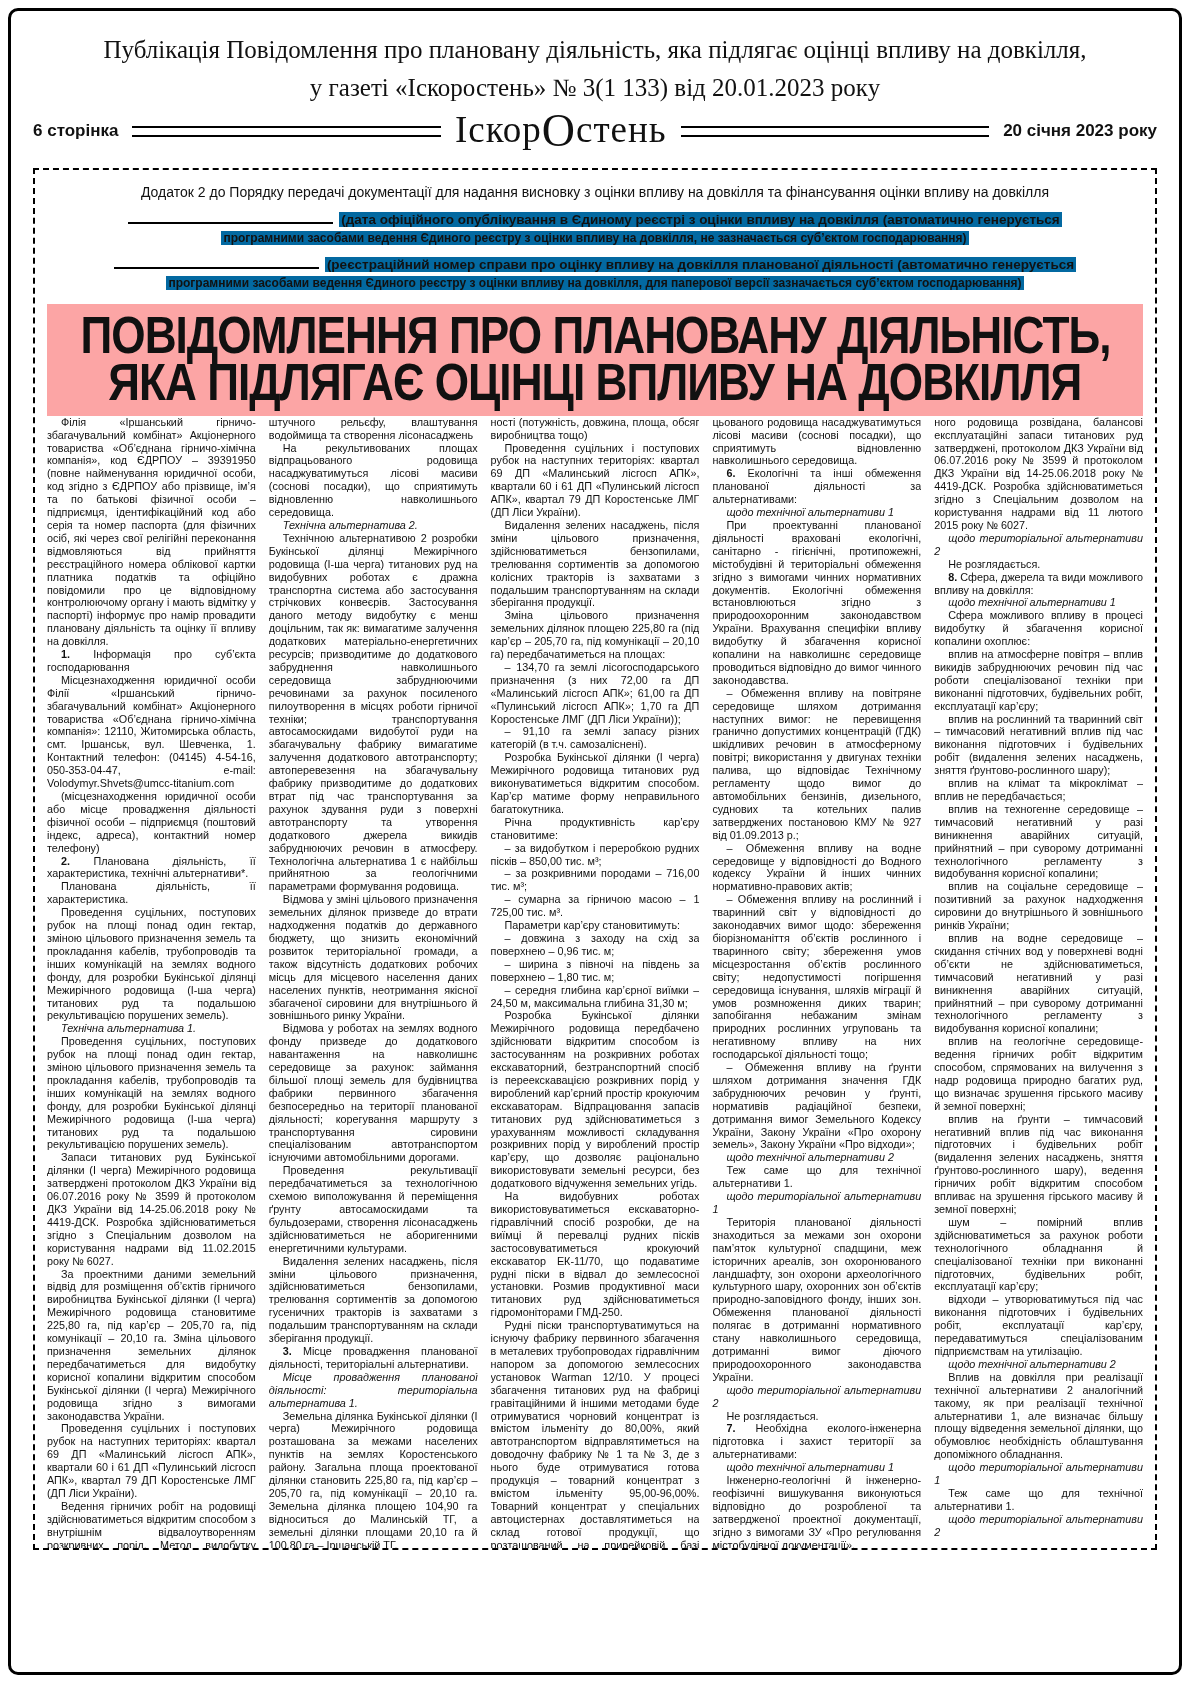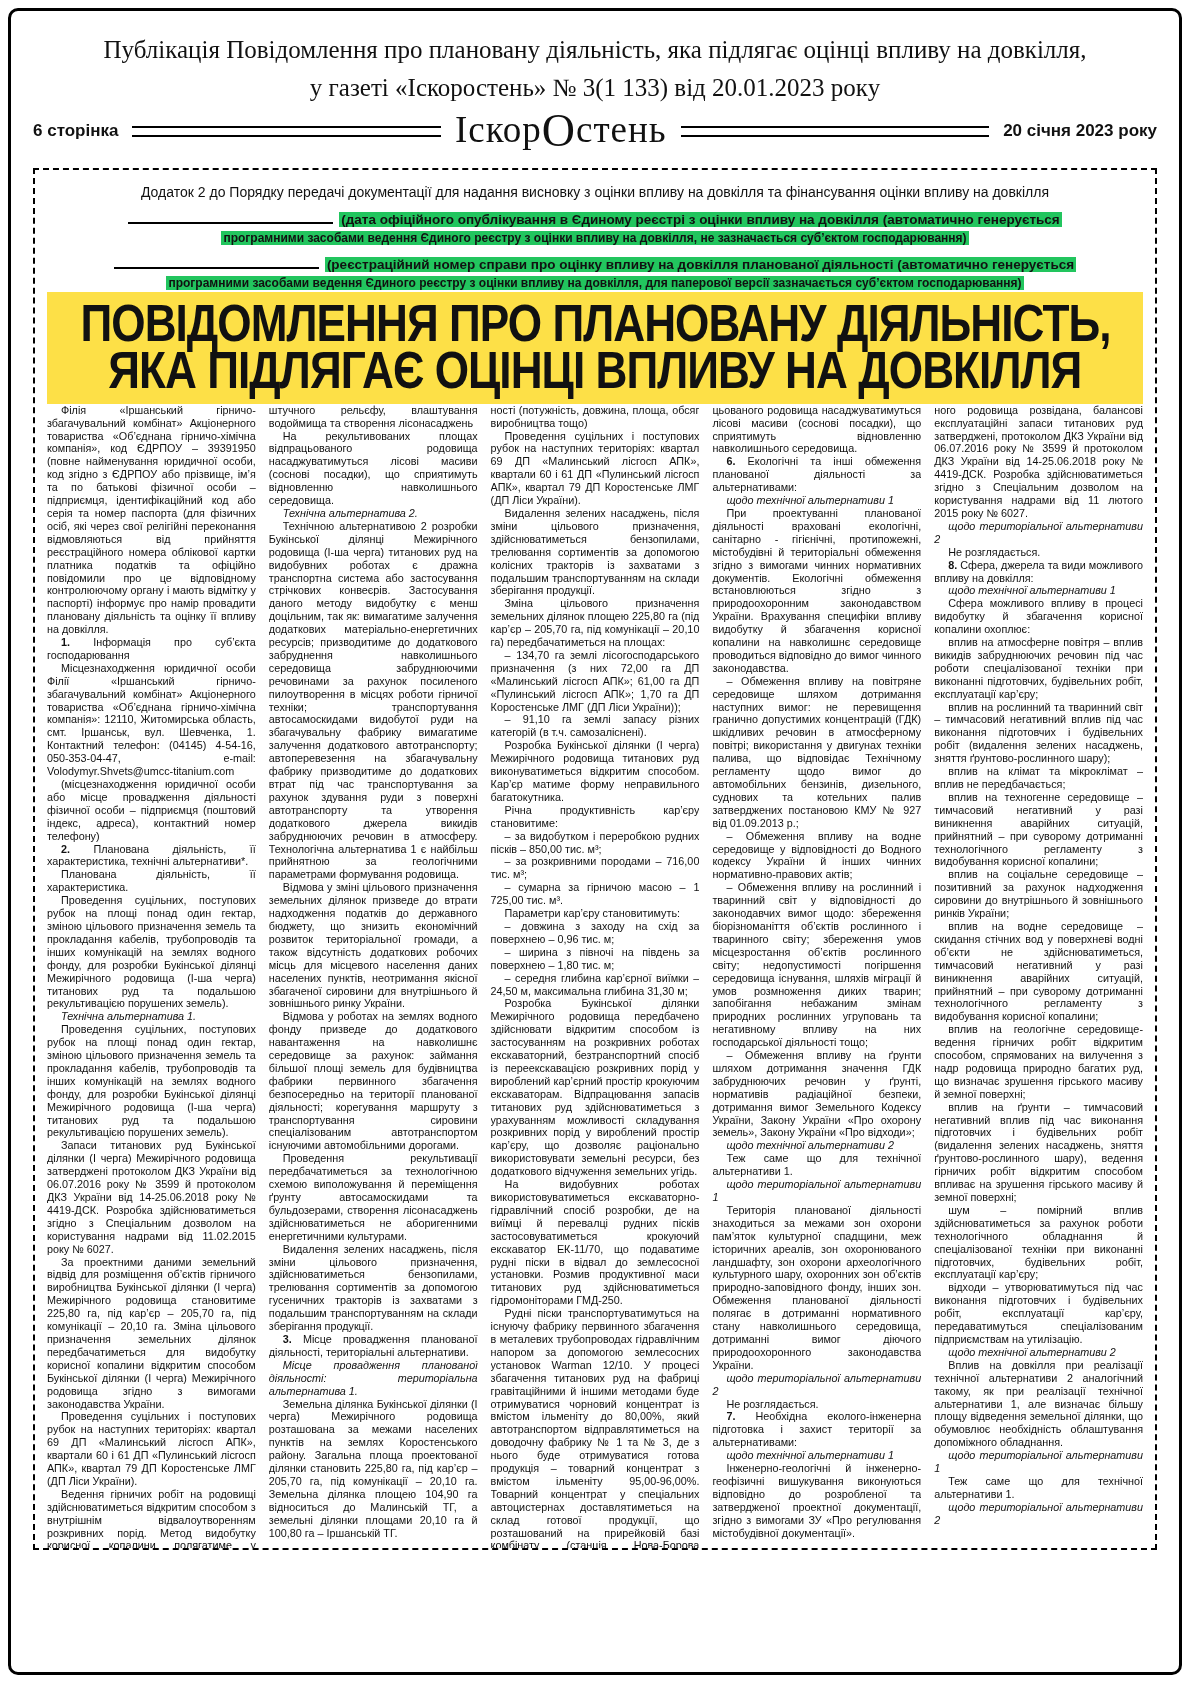--- a/index.html
+++ b/index.html
@@ -15,25 +15,25 @@
   .mh-label{font-size:17px;font-weight:bold;white-space:nowrap;}
   .rule{flex:1;height:7px;border-top:2.5px solid #000;border-bottom:2.5px solid #000;}
   .logo{font-family:"Liberation Serif",serif;font-weight:normal;font-size:37px;letter-spacing:1px;white-space:nowrap;line-height:1;}
   .logo .logo-o{font-size:46px;vertical-align:-4px;}
 
   
   .notice-box{border:2px dashed #000;margin-top:14px;padding:10px 12px 12px 12px;height:1382px;box-sizing:border-box;overflow:hidden;}
   .annex-title{font-size:14px;font-weight:normal;text-align:center;margin:4px 0 10px 0;}
   .annex-row{text-align:center;font-size:13.5px;font-weight:bold;margin-top:8px;line-height:1.45;}
   .blank{display:inline-block;width:205px;border-bottom:2px solid #000;height:12px;margin-right:6px;}
-  .hl{background:#22c55e;padding:0 2px;}
+  .hl{background:#0369a1;padding:0 2px;}
   .annex-row2{text-align:center;font-size:12px;font-weight:bold;line-height:1.45;}
 
   
-  .headline{background:#fde047;padding:8px 4px 10px 4px;text-align:center;}
+  .headline{background:#fca5a5;margin-top:12px;padding:8px 4px 10px 4px;text-align:center;}
   .headline .hline{display:inline-block;font-weight:bold;font-size:46px;line-height:1.02;letter-spacing:-1px;transform:scale(0.96,1.12);transform-origin:center;white-space:nowrap;}
 
   
   .columns{display:flex;gap:13px;height:1182px;overflow:hidden;}
   .col{flex:1;overflow:hidden;text-align:justify;font-size:10.8px;line-height:12.9px;}
   .col p{margin:0;text-indent:14px;}
   .col p.s-cont{text-indent:0;}
   .col p.s-italic{font-style:italic;}
   .col p b{font-weight:bold;}
 </style>

